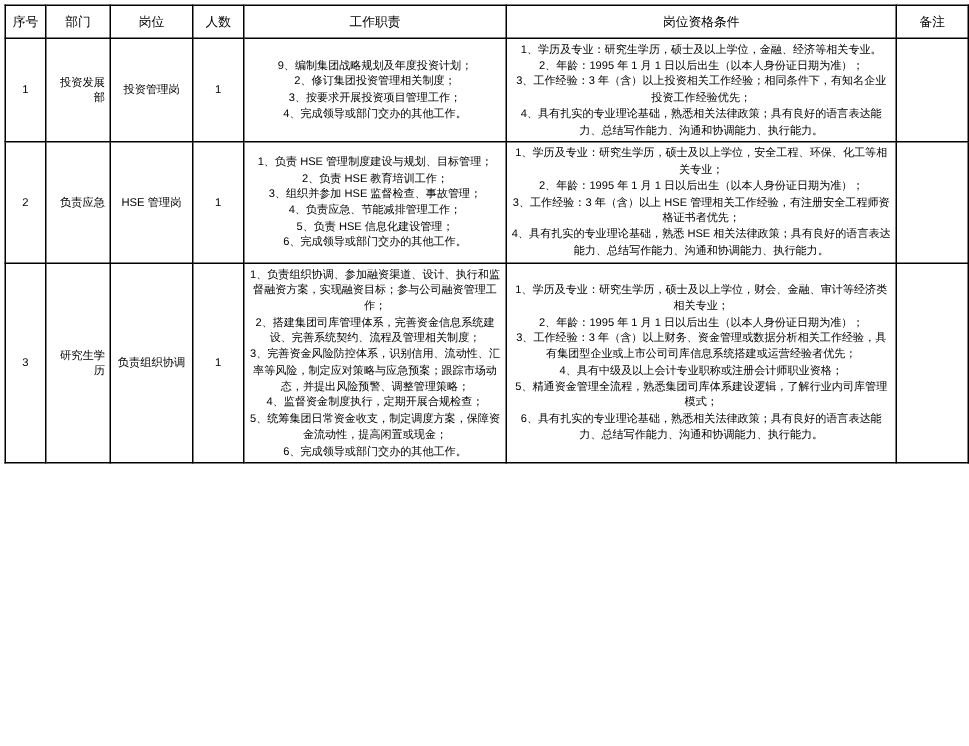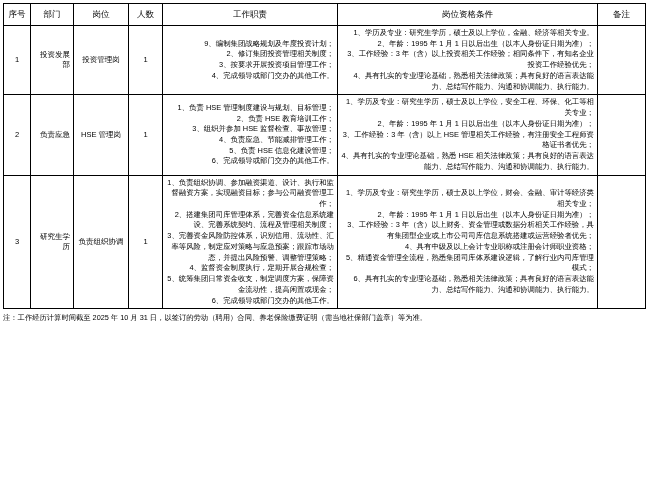--- a/index.html
+++ b/index.html
@@ -49,21 +49,21 @@
   col.c-post  { width: 55px; }
   col.c-num   { width: 34px; }
   col.c-duty  { width: 175px; }
   col.c-qual  { width: 260px; }
   col.c-note  { width: 48px; }
 
   .cell-center {
     text-align: center;
   }
   .cell-list {
-    text-align: right;
+    text-align: center;
     white-space: pre-line;
     padding: 4px 4px 4px 5px;
     font-size: 7.4px;
     line-height: 1.45;
   }
   .dept-txt {
     display: block;
     text-align: right;
     line-height: 1.3;
   }
@@ -164,17 +164,14 @@
 2、年龄：1995 年 1 月 1 日以后出生（以本人身份证日期为准）；
 3、工作经验：3 年（含）以上财务、资金管理或数据分析相关工作经验，具有集团型企业或上市公司司库信息系统搭建或运营经验者优先；
 4、具有中级及以上会计专业职称或注册会计师职业资格；
 5、精通资金管理全流程，熟悉集团司库体系建设逻辑，了解行业内司库管理模式；
 6、具有扎实的专业理论基础，熟悉相关法律政策；具有良好的语言表达能力、总结写作能力、沟通和协调能力、执行能力。</td>
         <td class="cell-center"></td>
       </tr>
     </tbody>
   </table>
 
-  <div class="note-wrap">
-    <span class="note-label">注：</span><span>工作经历计算时间截至 2025 年 10 月 31 日，以签订的劳动（聘用）合同、养老保险缴费证明（需当地社保部门盖章）等为准。</span>
-  </div>
 
 </div>
 
 </body></html>

